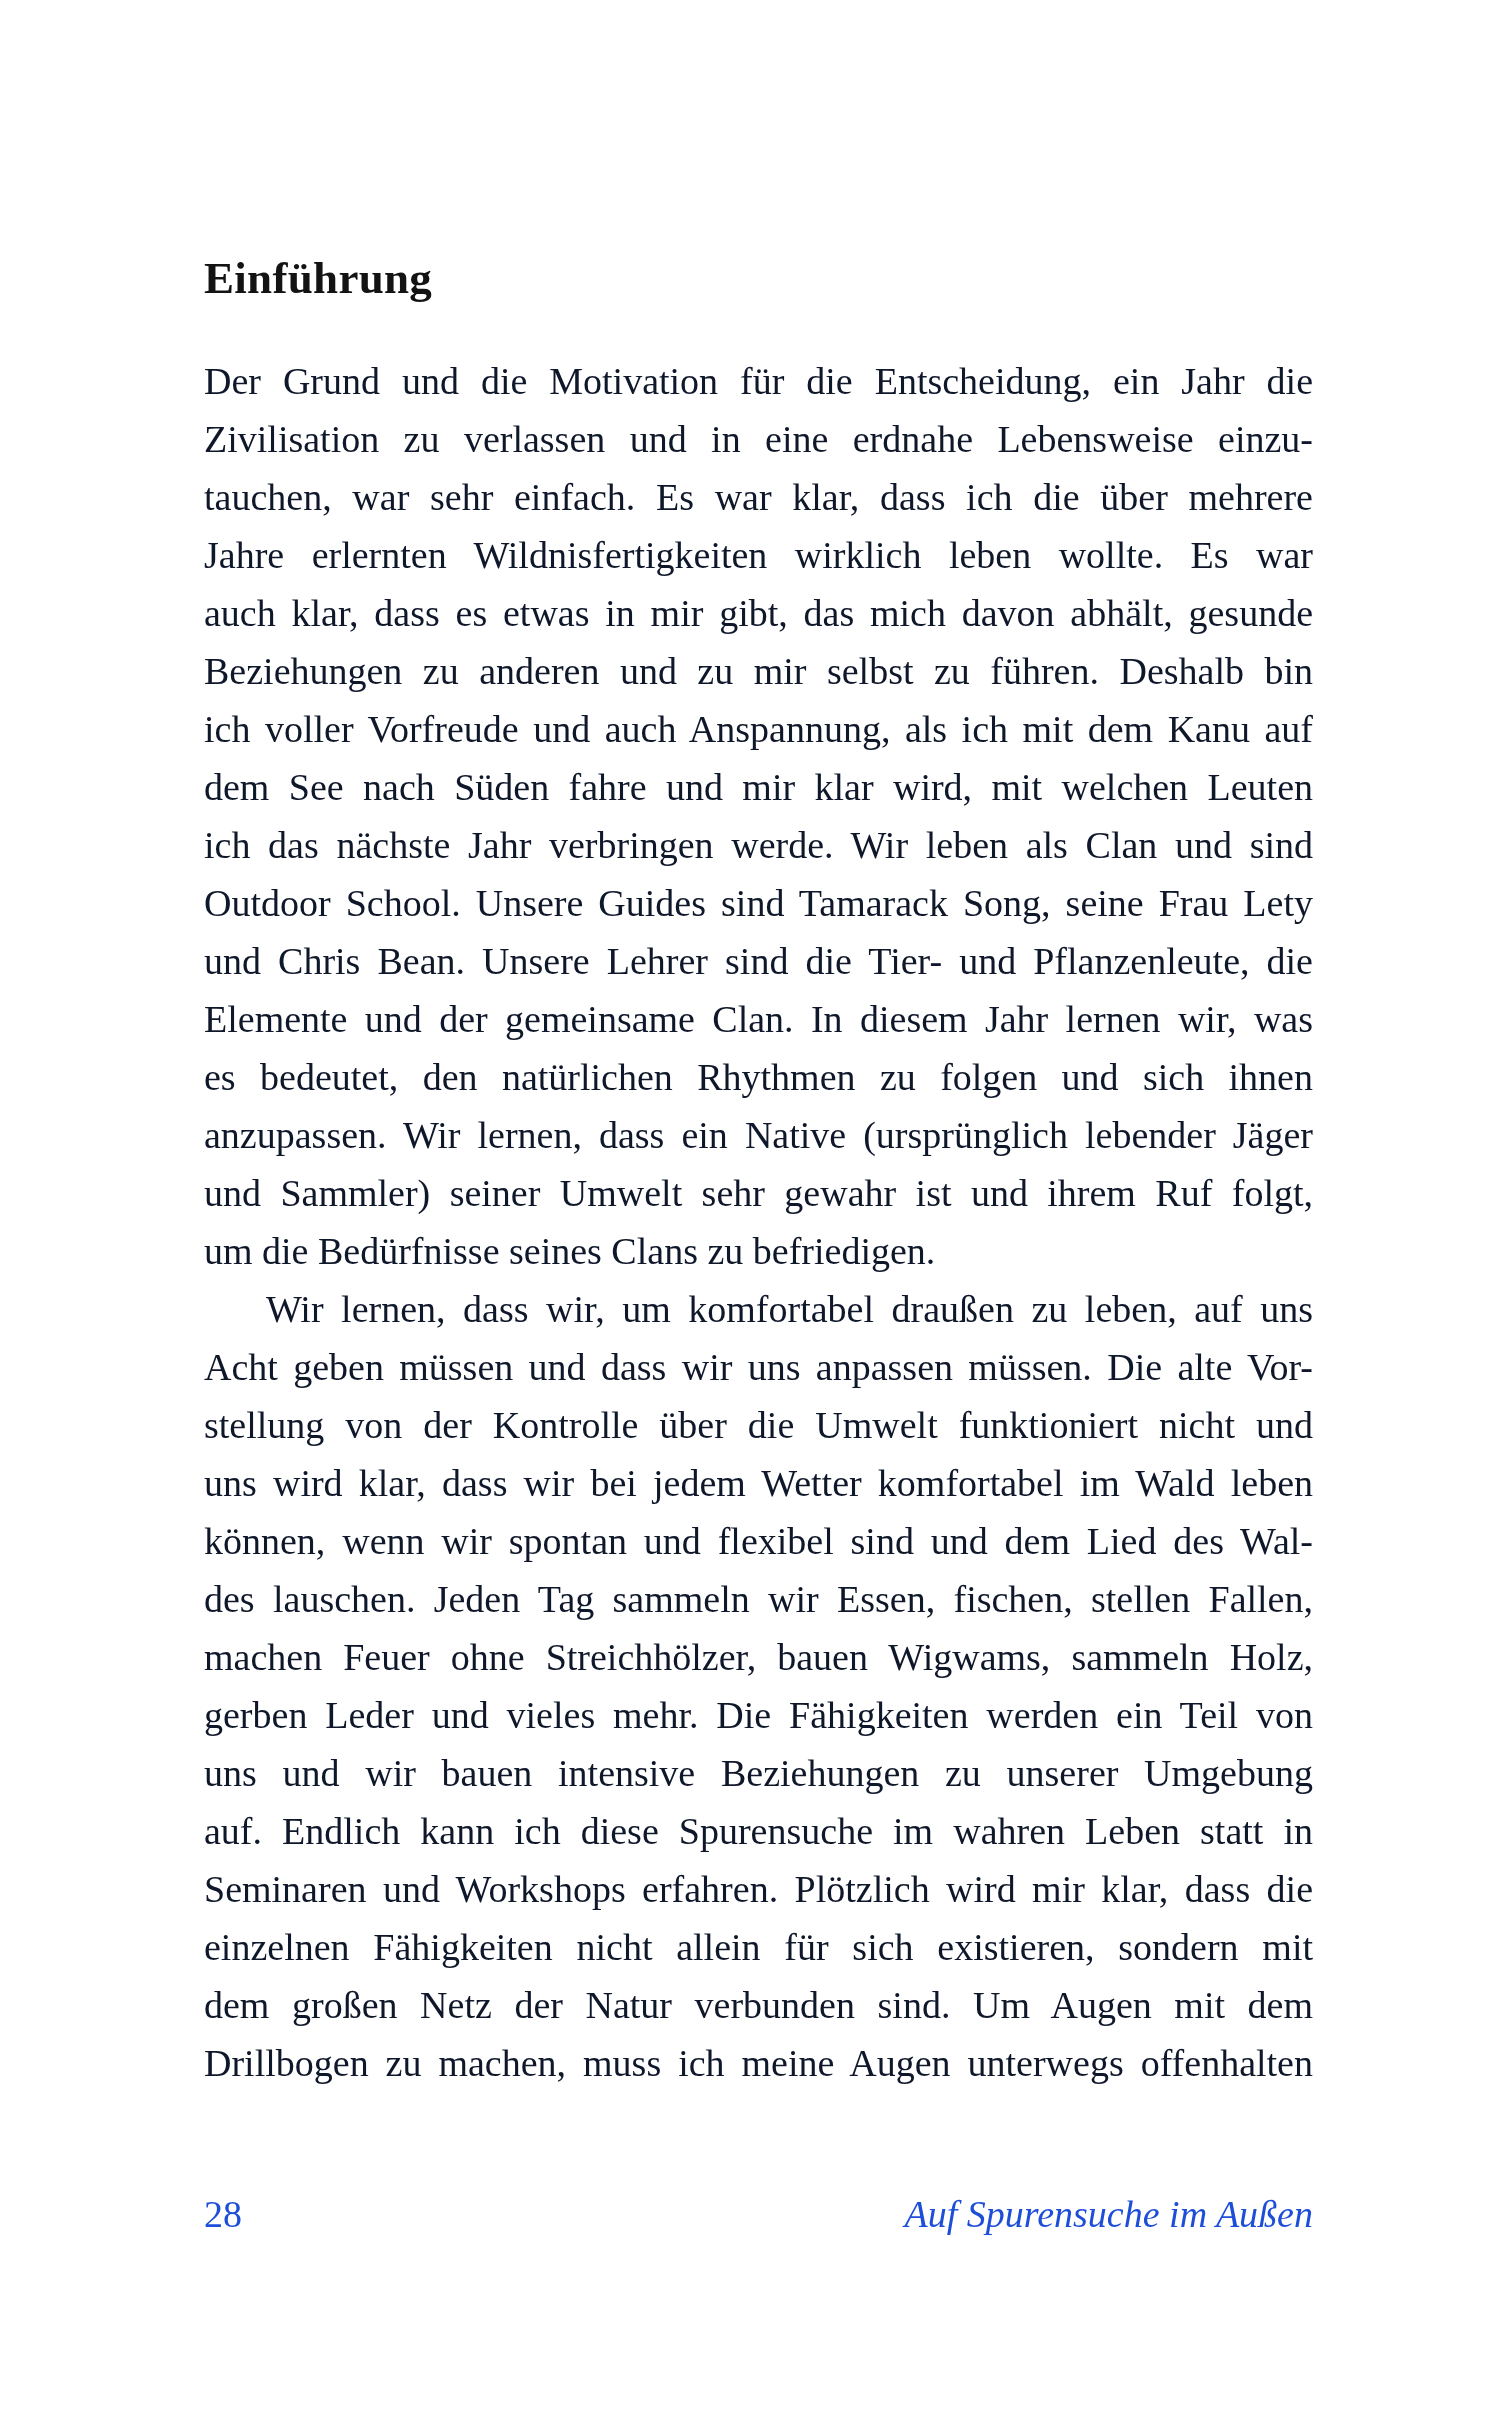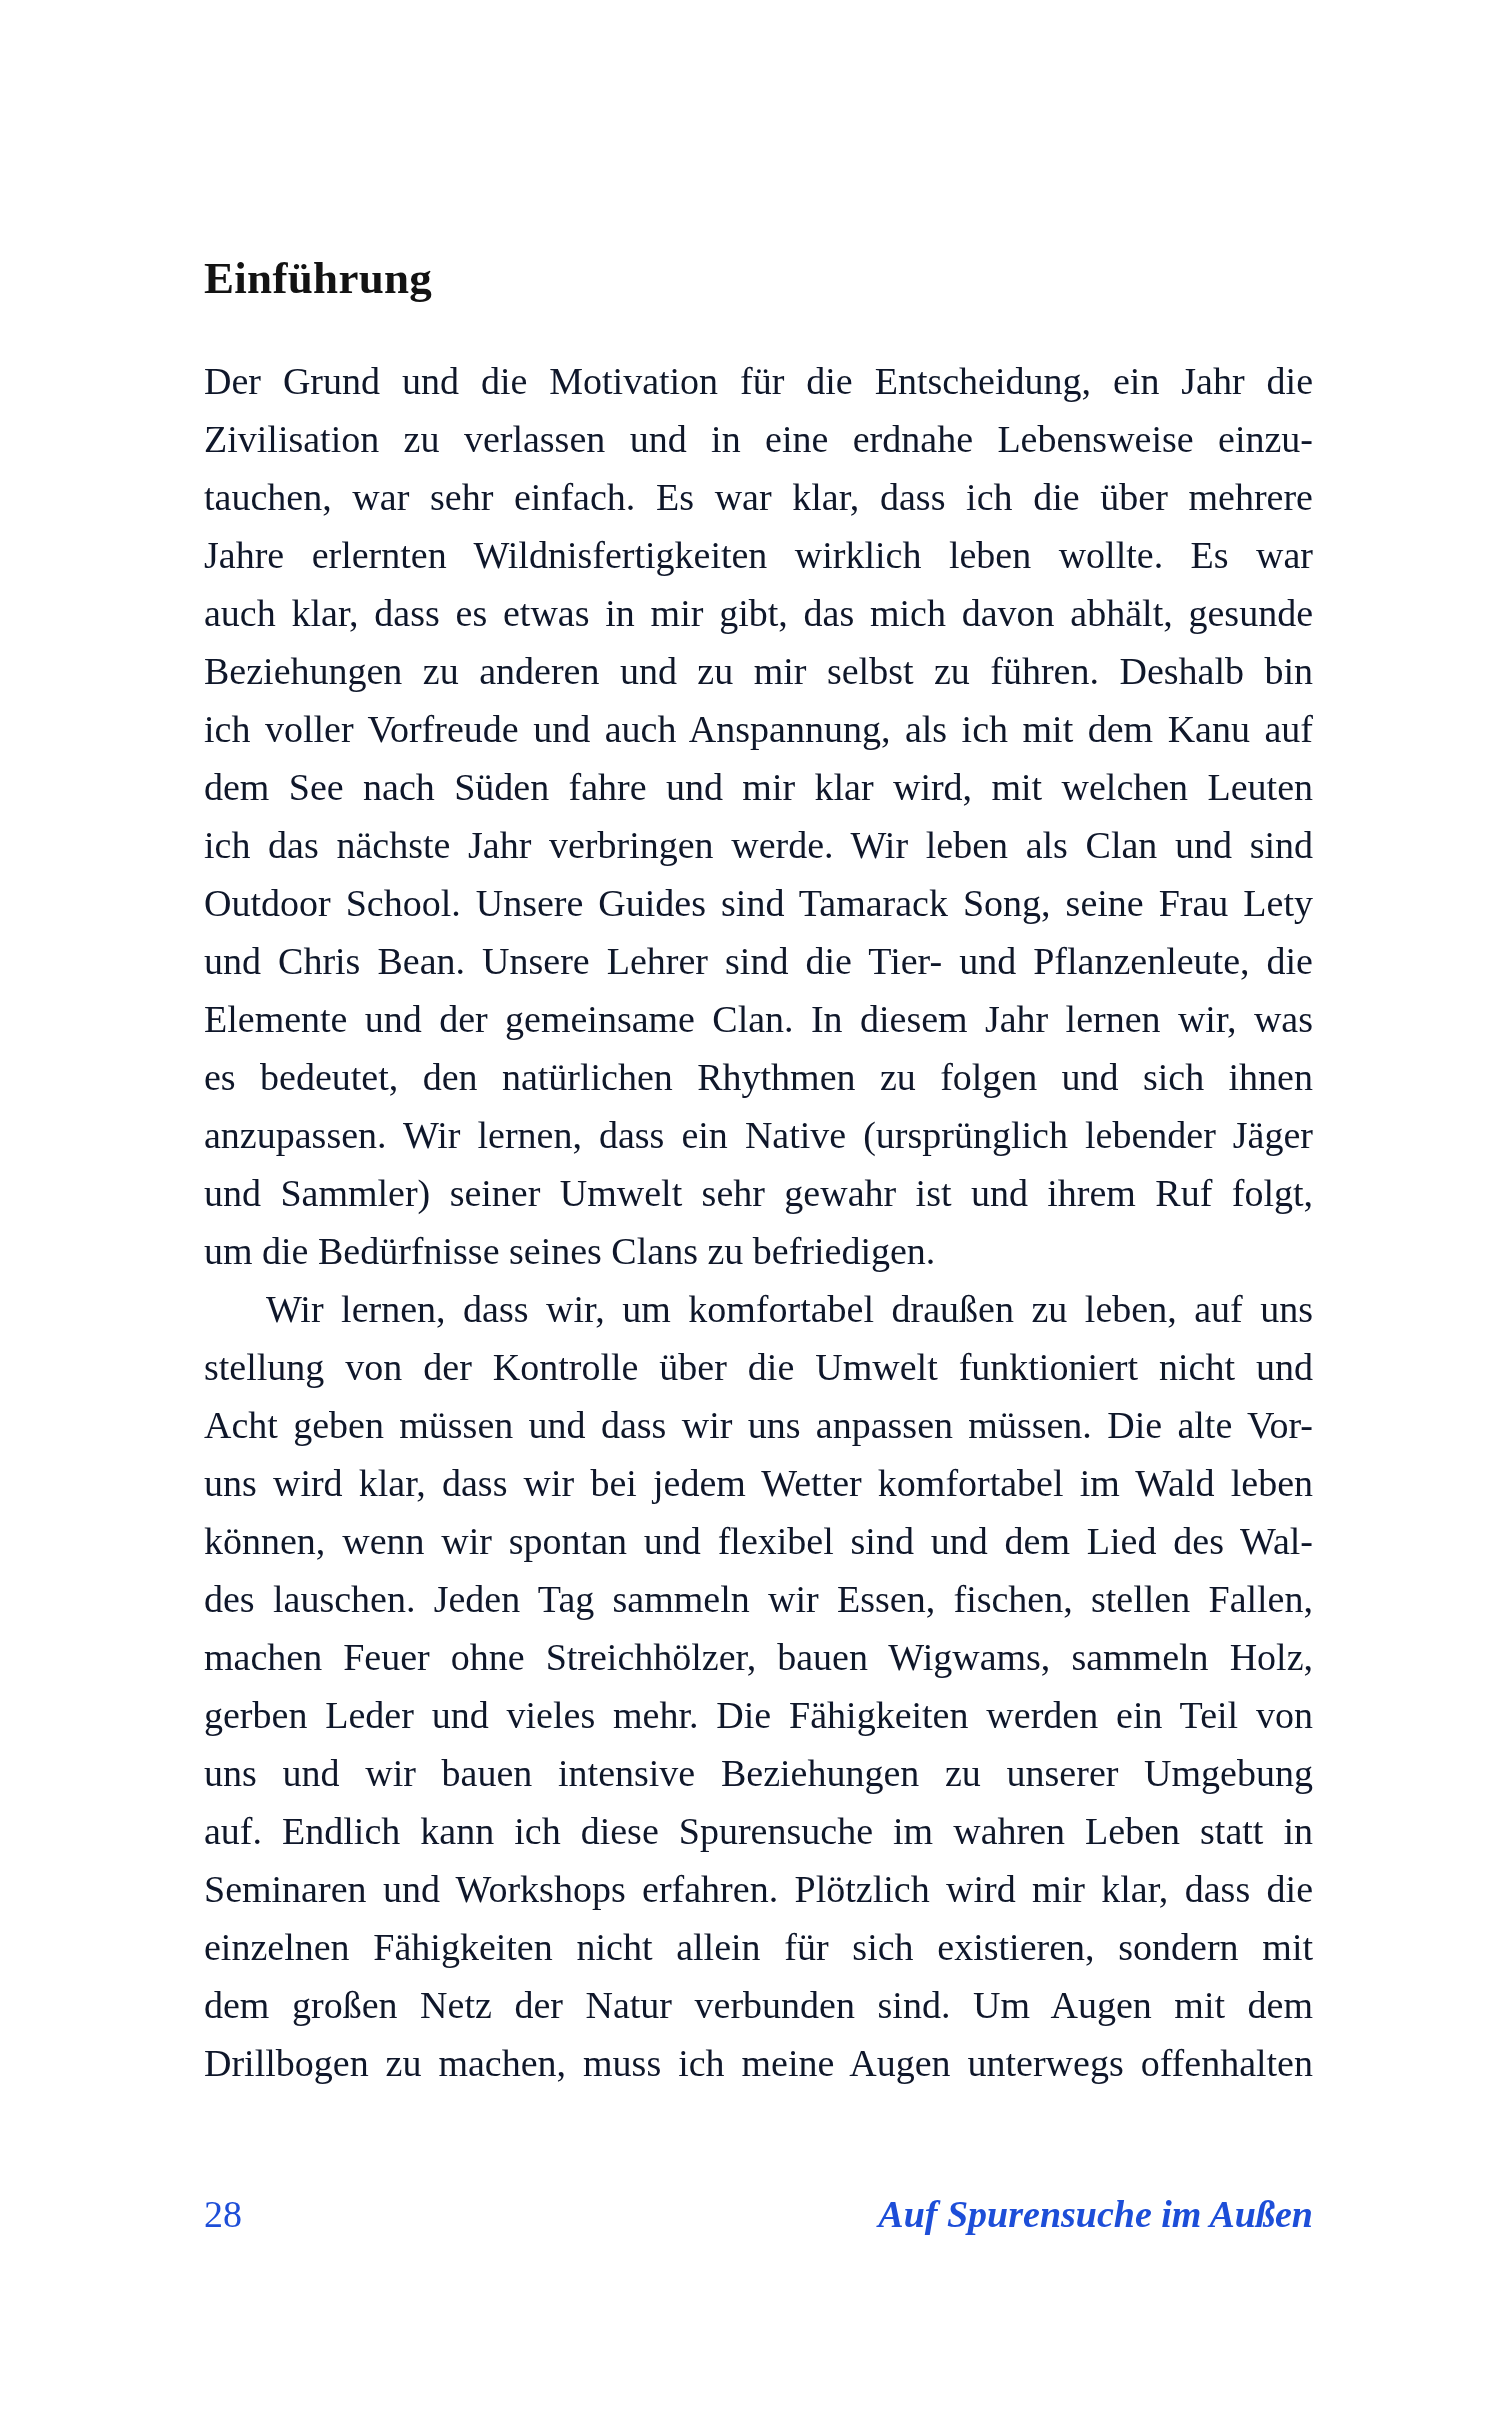--- a/index.html
+++ b/index.html
@@ -58,21 +58,20 @@
     width: 1109px;
     display: flex;
     justify-content: space-between;
     align-items: baseline;
     font-size: 38px;
     line-height: 1;
     color: #1d4ed8;
   }
   .running-title {
     font-style: italic;
-    font-weight: bold;
   }
 </style>
 </head>
 <body>
 
 <div id="scan-page">
 
   <div class="chapter-heading">Einführung</div>
 
   <div class="body-text">
@@ -86,22 +85,22 @@
       <div class="line">dem See nach Süden fahre und mir klar wird, mit welchen Leuten</div>
       <div class="line">ich das nächste Jahr verbringen werde. Wir leben als Clan und sind</div>
       <div class="line">Outdoor School. Unsere Guides sind Tamarack Song, seine Frau Lety</div>
       <div class="line">und Chris Bean. Unsere Lehrer sind die Tier- und Pflanzenleute, die</div>
       <div class="line">Elemente und der gemeinsame Clan. In diesem Jahr lernen wir, was</div>
       <div class="line">es bedeutet, den natürlichen Rhythmen zu folgen und sich ihnen</div>
       <div class="line">anzupassen. Wir lernen, dass ein Native (ursprünglich lebender Jäger</div>
       <div class="line">und Sammler) seiner Umwelt sehr gewahr ist und ihrem Ruf folgt,</div>
       <div class="line endline">um die Bedürfnisse seines Clans zu befriedigen.</div>
       <div class="line indent">Wir lernen, dass wir, um komfortabel draußen zu leben, auf uns</div>
+      <div class="line">Acht geben müssen und dass wir uns anpassen müssen. Die alte Vor-</div>
       <div class="line">stellung von der Kontrolle über die Umwelt funktioniert nicht und</div>
-      <div class="line">Acht geben müssen und dass wir uns anpassen müssen. Die alte Vor-</div>
       <div class="line">uns wird klar, dass wir bei jedem Wetter komfortabel im Wald leben</div>
       <div class="line">können, wenn wir spontan und flexibel sind und dem Lied des Wal-</div>
       <div class="line">des lauschen. Jeden Tag sammeln wir Essen, fischen, stellen Fallen,</div>
       <div class="line">machen Feuer ohne Streichhölzer, bauen Wigwams, sammeln Holz,</div>
       <div class="line">gerben Leder und vieles mehr. Die Fähigkeiten werden ein Teil von</div>
       <div class="line">uns und wir bauen intensive Beziehungen zu unserer Umgebung</div>
       <div class="line">auf. Endlich kann ich diese Spurensuche im wahren Leben statt in</div>
       <div class="line">Seminaren und Workshops erfahren. Plötzlich wird mir klar, dass die</div>
       <div class="line">einzelnen Fähigkeiten nicht allein für sich existieren, sondern mit</div>
       <div class="line">dem großen Netz der Natur verbunden sind. Um Augen mit dem</div>

